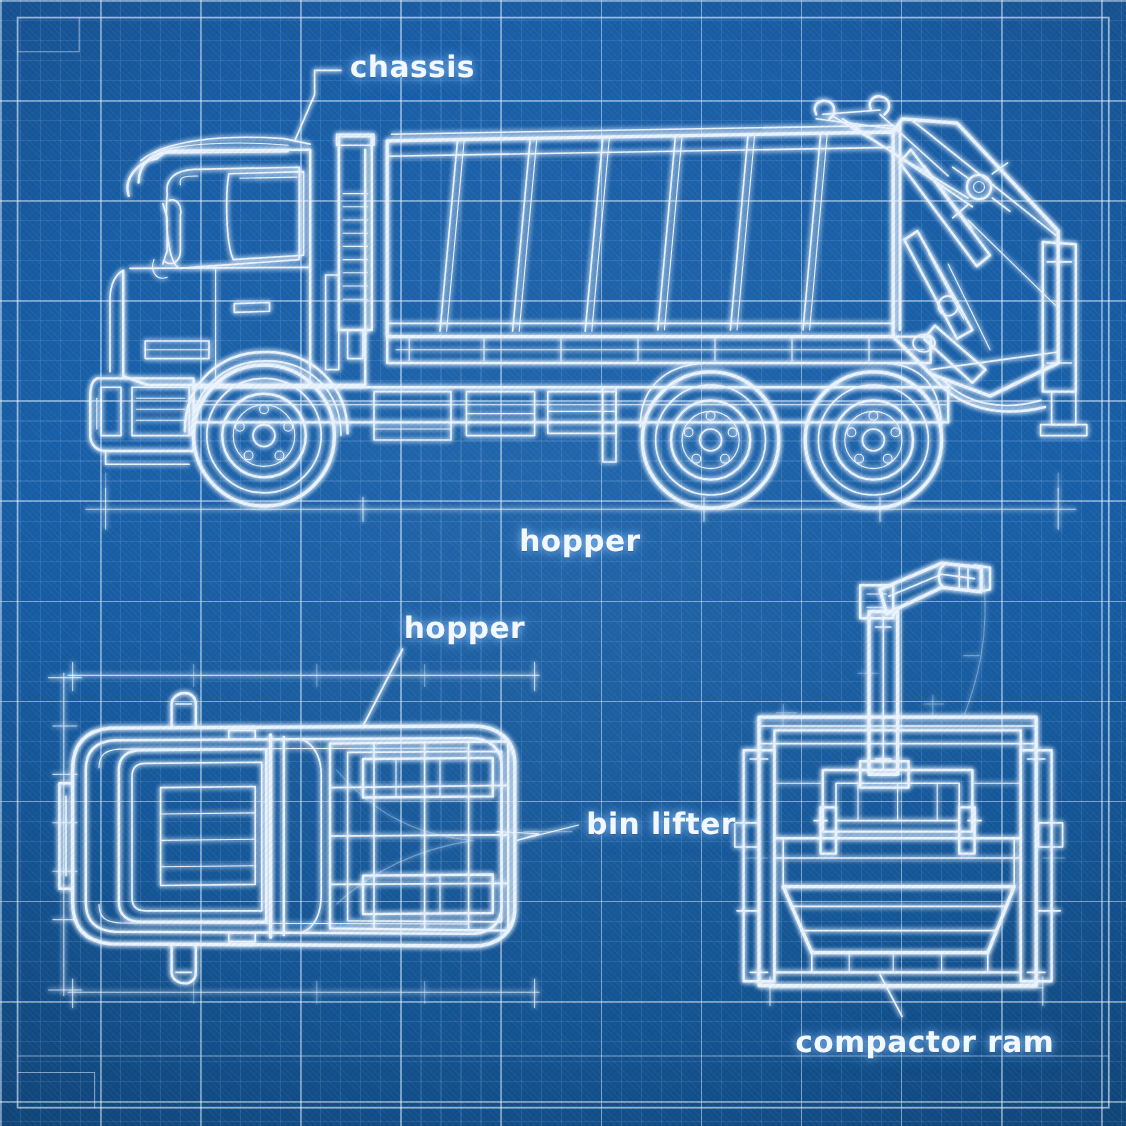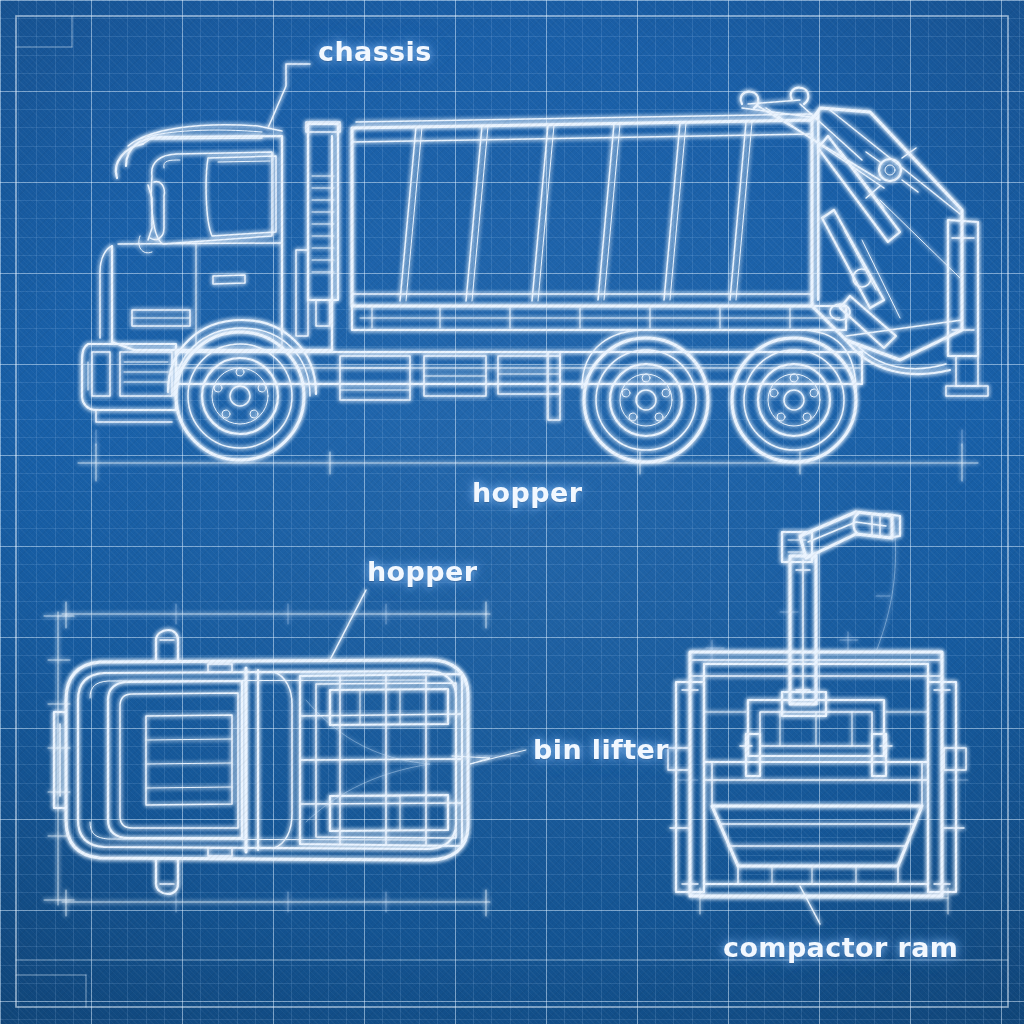--- a/index.html
+++ b/index.html
@@ -415,21 +415,21 @@
 
       <path class="ln w1 glow" d="M526 750 L 470 764 L 490 758 L 452 756"></path>
 
       <path class="ln w15 glow" d="M820 924 L 800 886"></path>
     </g>
 
   </svg>
 
   <div class="grain"></div>
 
-  <div class="label" style="left:318px;top:36px;text-align:center;">chassis</div>
+  <div class="label" style="left:318px;top:46px;text-align:center;">chassis</div>
 
   <div class="label" style="left:472px;top:477px;">hopper</div>
 
   <div class="label" style="left:367px;top:556px;">hopper</div>
 
   <div class="label" style="left:723px;top:932px;">compactor ram</div>
 
   <div class="label" style="left:533px;top:734px;">bin lifter</div>
 
 </div>

